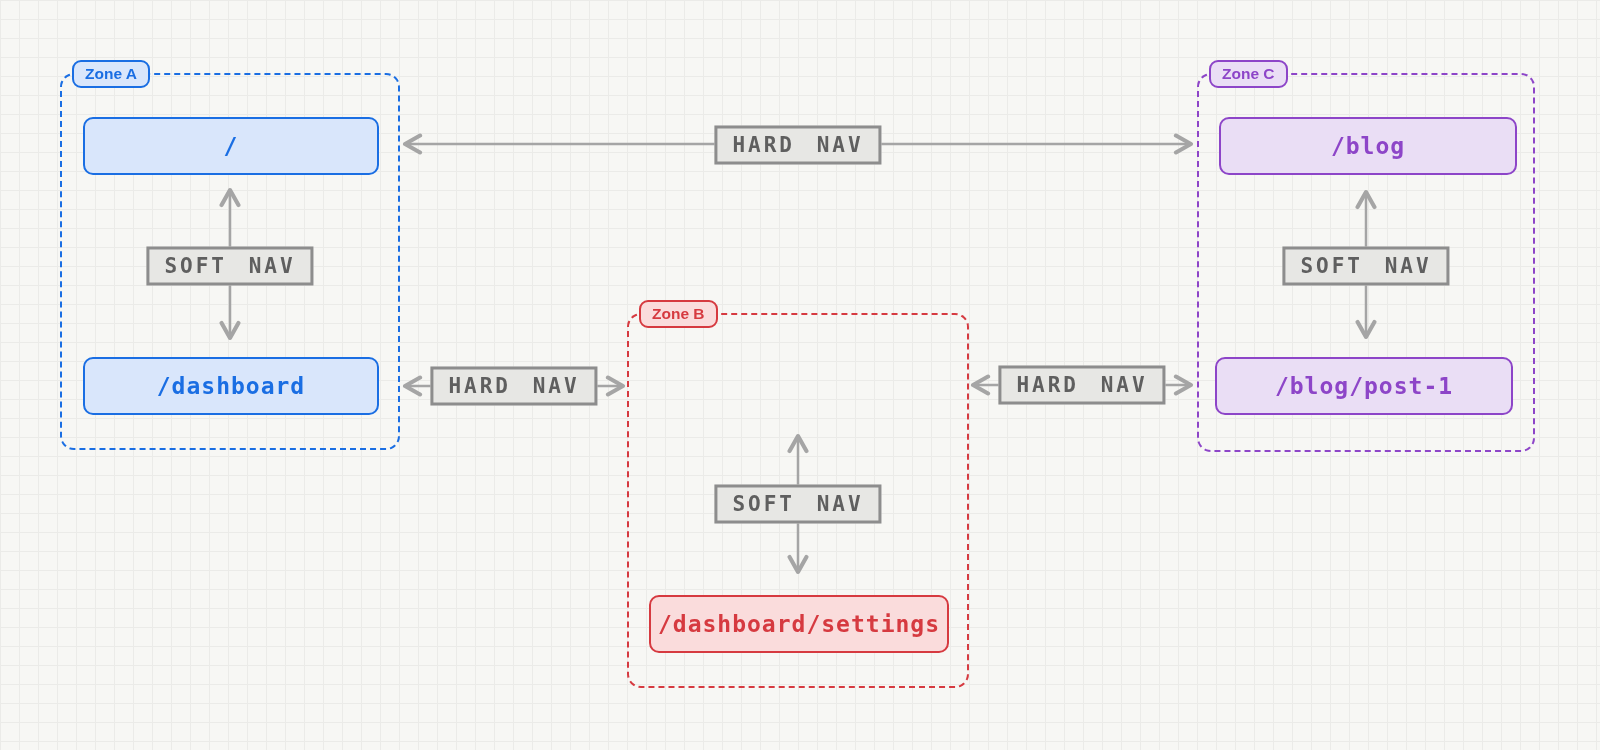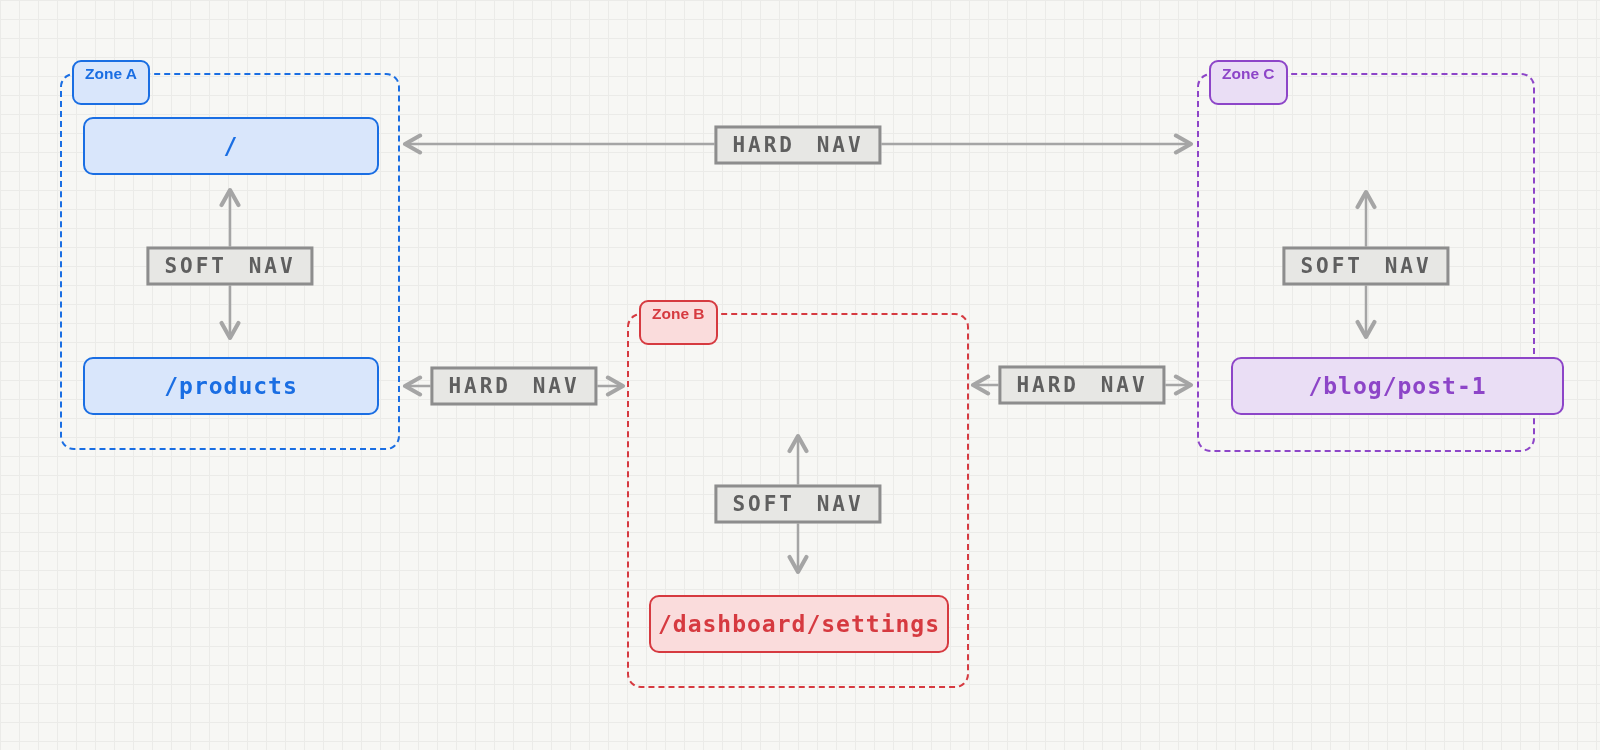--- a/index.html
+++ b/index.html
@@ -28,21 +28,21 @@
   .zone {
     position: absolute;
     border: 2.5px dashed;
     border-radius: 14px;
     box-sizing: border-box;
   }
   .zone-label {
     position: absolute;
     top: -15px;
     left: 10px;
-    padding: 2px 11px 20px 11px;
+    padding: 2px 11px 3px 11px;
     border: 2.5px solid;
     border-radius: 9px;
     font-family: "Liberation Sans", sans-serif;
     font-size: 15.5px;
     font-weight: bold;
     line-height: 19px;
     white-space: nowrap;
   }
   .node {
     position: absolute;
@@ -103,31 +103,32 @@
       <line x1="406" y1="386" x2="622" y2="386" marker-start="url(#ah)" marker-end="url(#ah)"></line>
       <line x1="798" y1="437" x2="798" y2="571" marker-start="url(#ah)" marker-end="url(#ah)"></line>
       <line x1="974" y1="385" x2="1190" y2="385" marker-start="url(#ah)" marker-end="url(#ah)"></line>
       <line x1="1366" y1="193" x2="1366" y2="336" marker-start="url(#ah)" marker-end="url(#ah)"></line>
     </g>
   </svg>
 
   <div class="zone zone-a" style="left:60px; top:73px; width:340px; height:377px;">
     <div class="zone-label">Zone A</div>
     <div class="node" style="top:42px;">/</div>
-    <div class="node" style="top:282px;">/products</div>
+    <div class="node" style="top:282px;">/dashboard</div>
   </div>
 
   <div class="zone zone-b" style="left:627px; top:313px; width:342px; height:375px;">
     <div class="zone-label">Zone B</div>
     <div class="node" style="top:280px; left:20px; width:300px;">/dashboard/settings</div>
   </div>
 
   <div class="zone zone-c" style="left:1197px; top:73px; width:338px; height:379px;text-align:center;">
     <div class="zone-label">Zone C</div>
-    <div class="node" style="top:282px; left:32px; width:333px;">/blog/post-1</div>
+    <div class="node" style="top:42px; left:20px; width:298px;">/blog</div>
+    <div class="node" style="top:282px; left:16px; width:298px;">/blog/post-1</div>
   </div>
 
   <div class="nav-pill" style="left:798px; top:145px;">HARD NAV</div>
   <div class="nav-pill" style="left:230px; top:266px;">SOFT NAV</div>
   <div class="nav-pill" style="left:514px; top:386px;">HARD NAV</div>
   <div class="nav-pill" style="left:798px; top:504px;">SOFT NAV</div>
   <div class="nav-pill" style="left:1082px; top:385px;">HARD NAV</div>
   <div class="nav-pill" style="left:1366px; top:266px;">SOFT NAV</div>
 
 </div>

